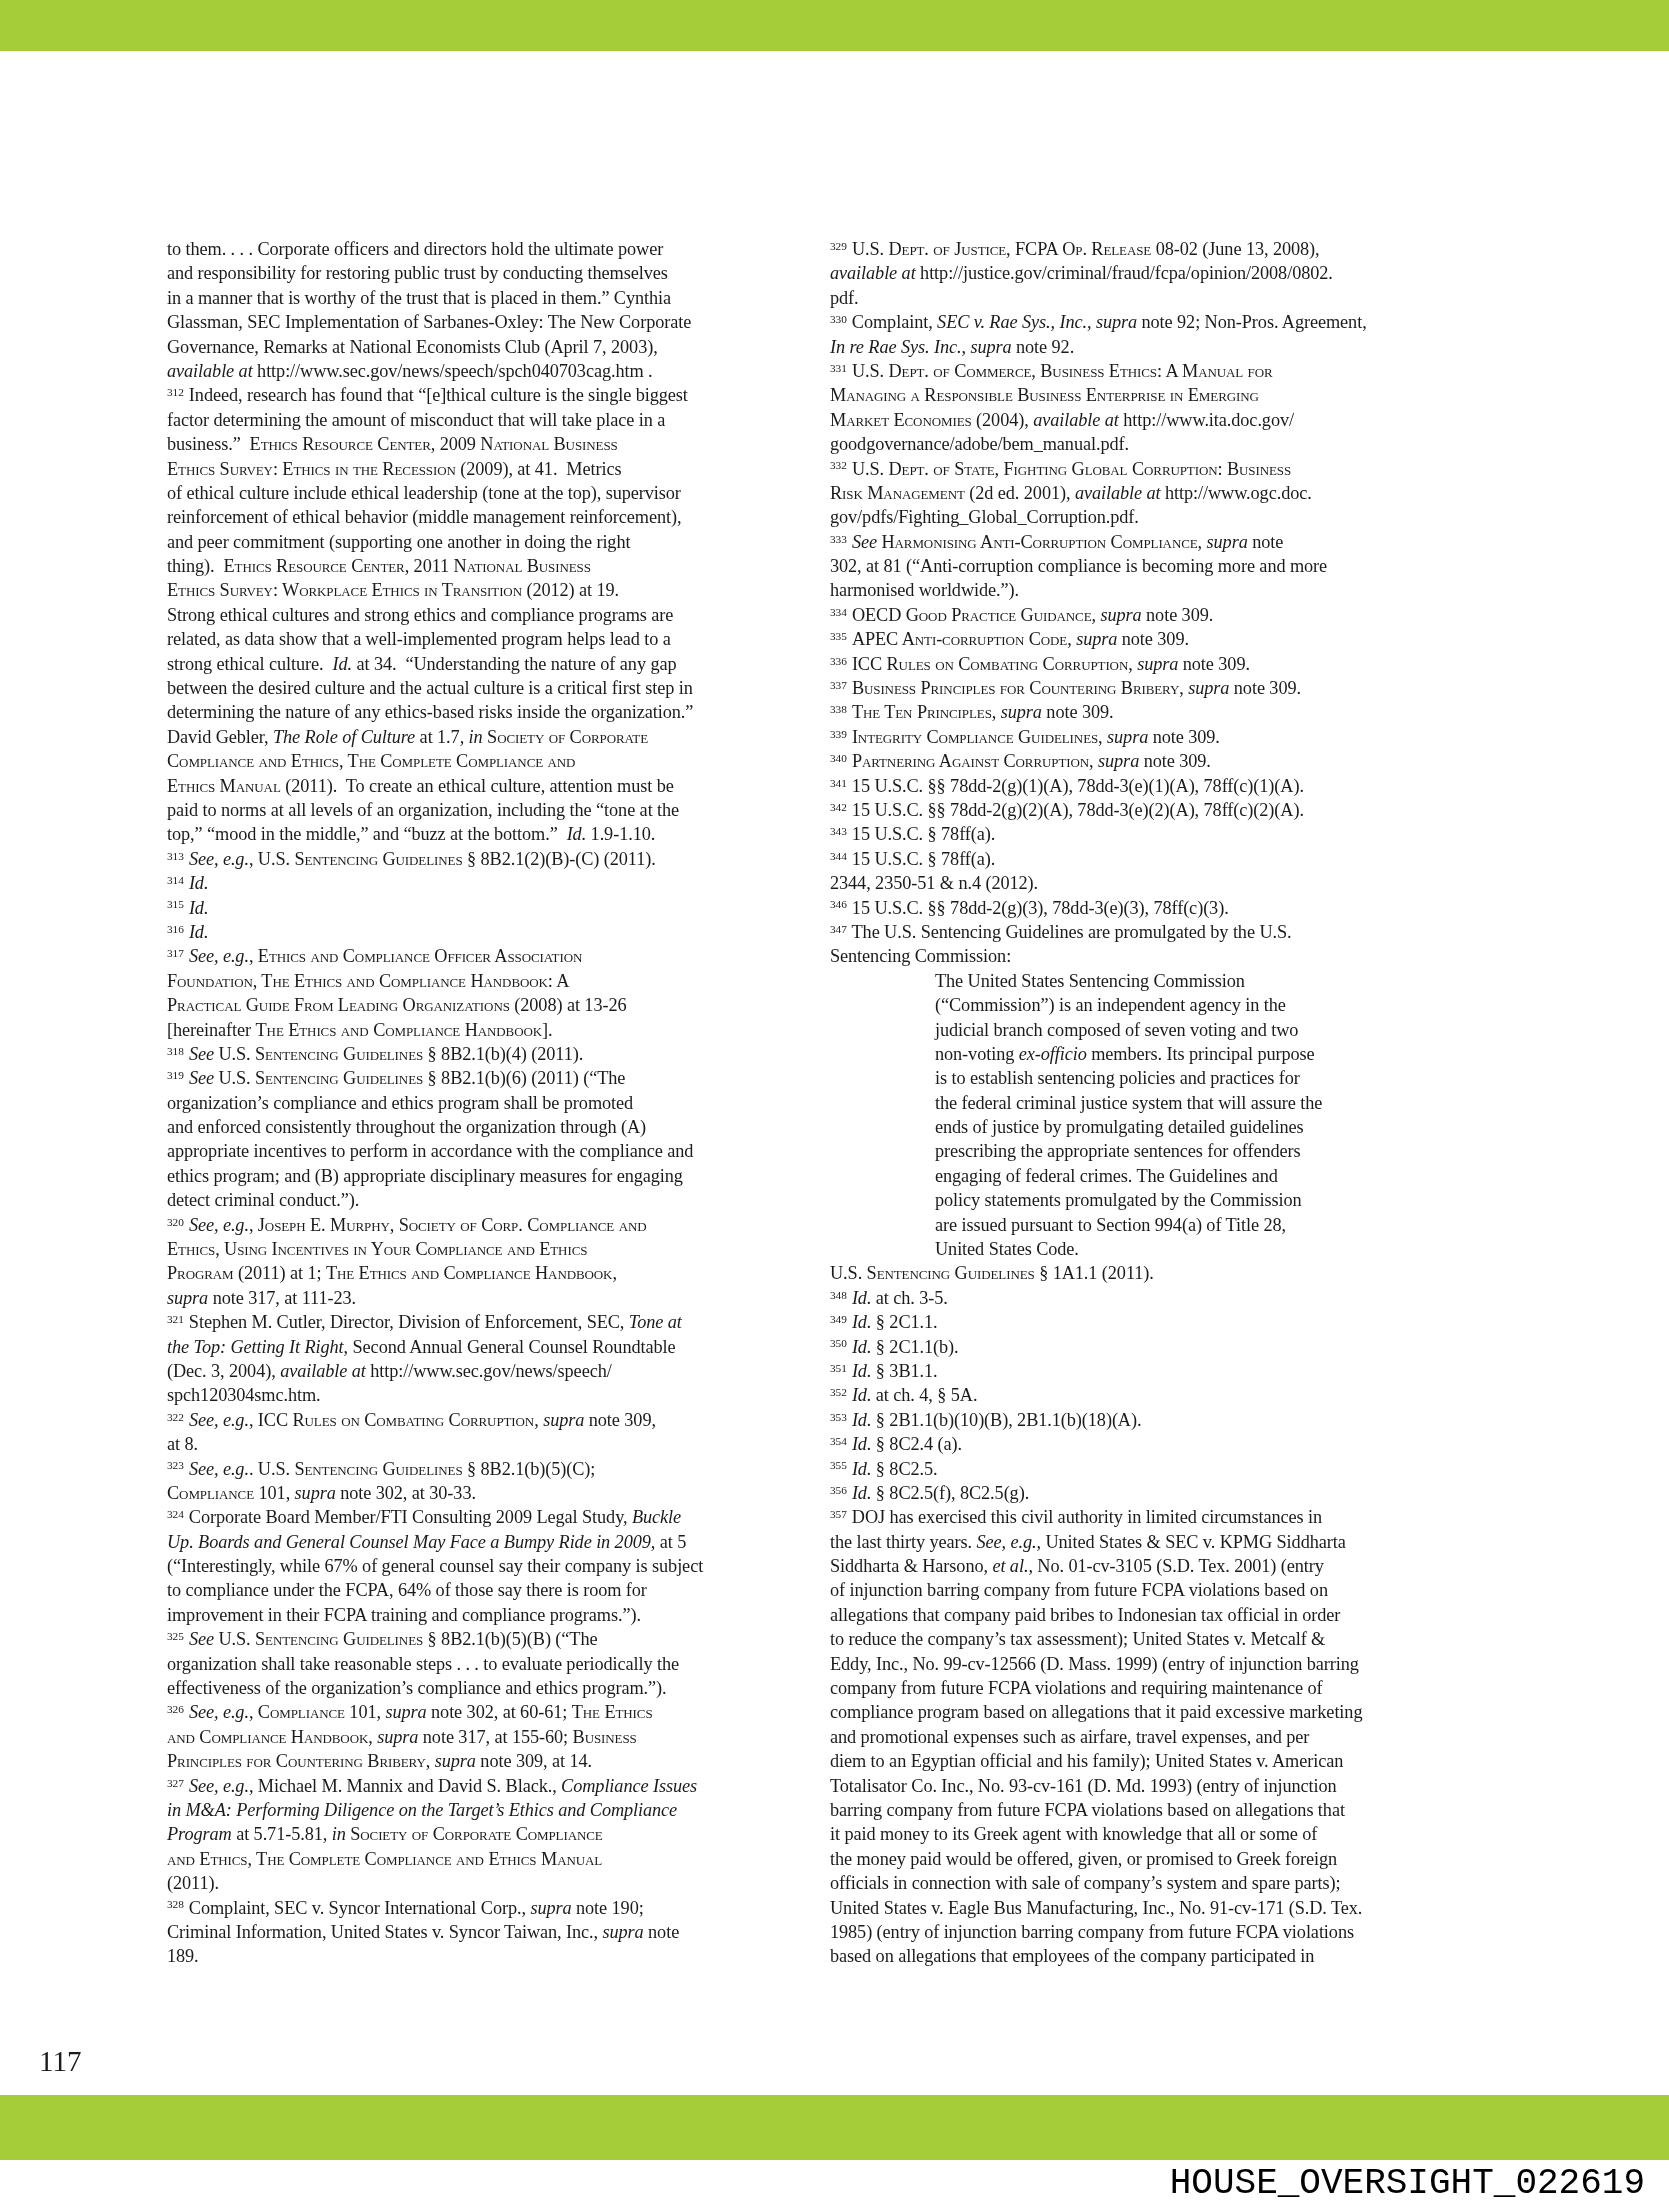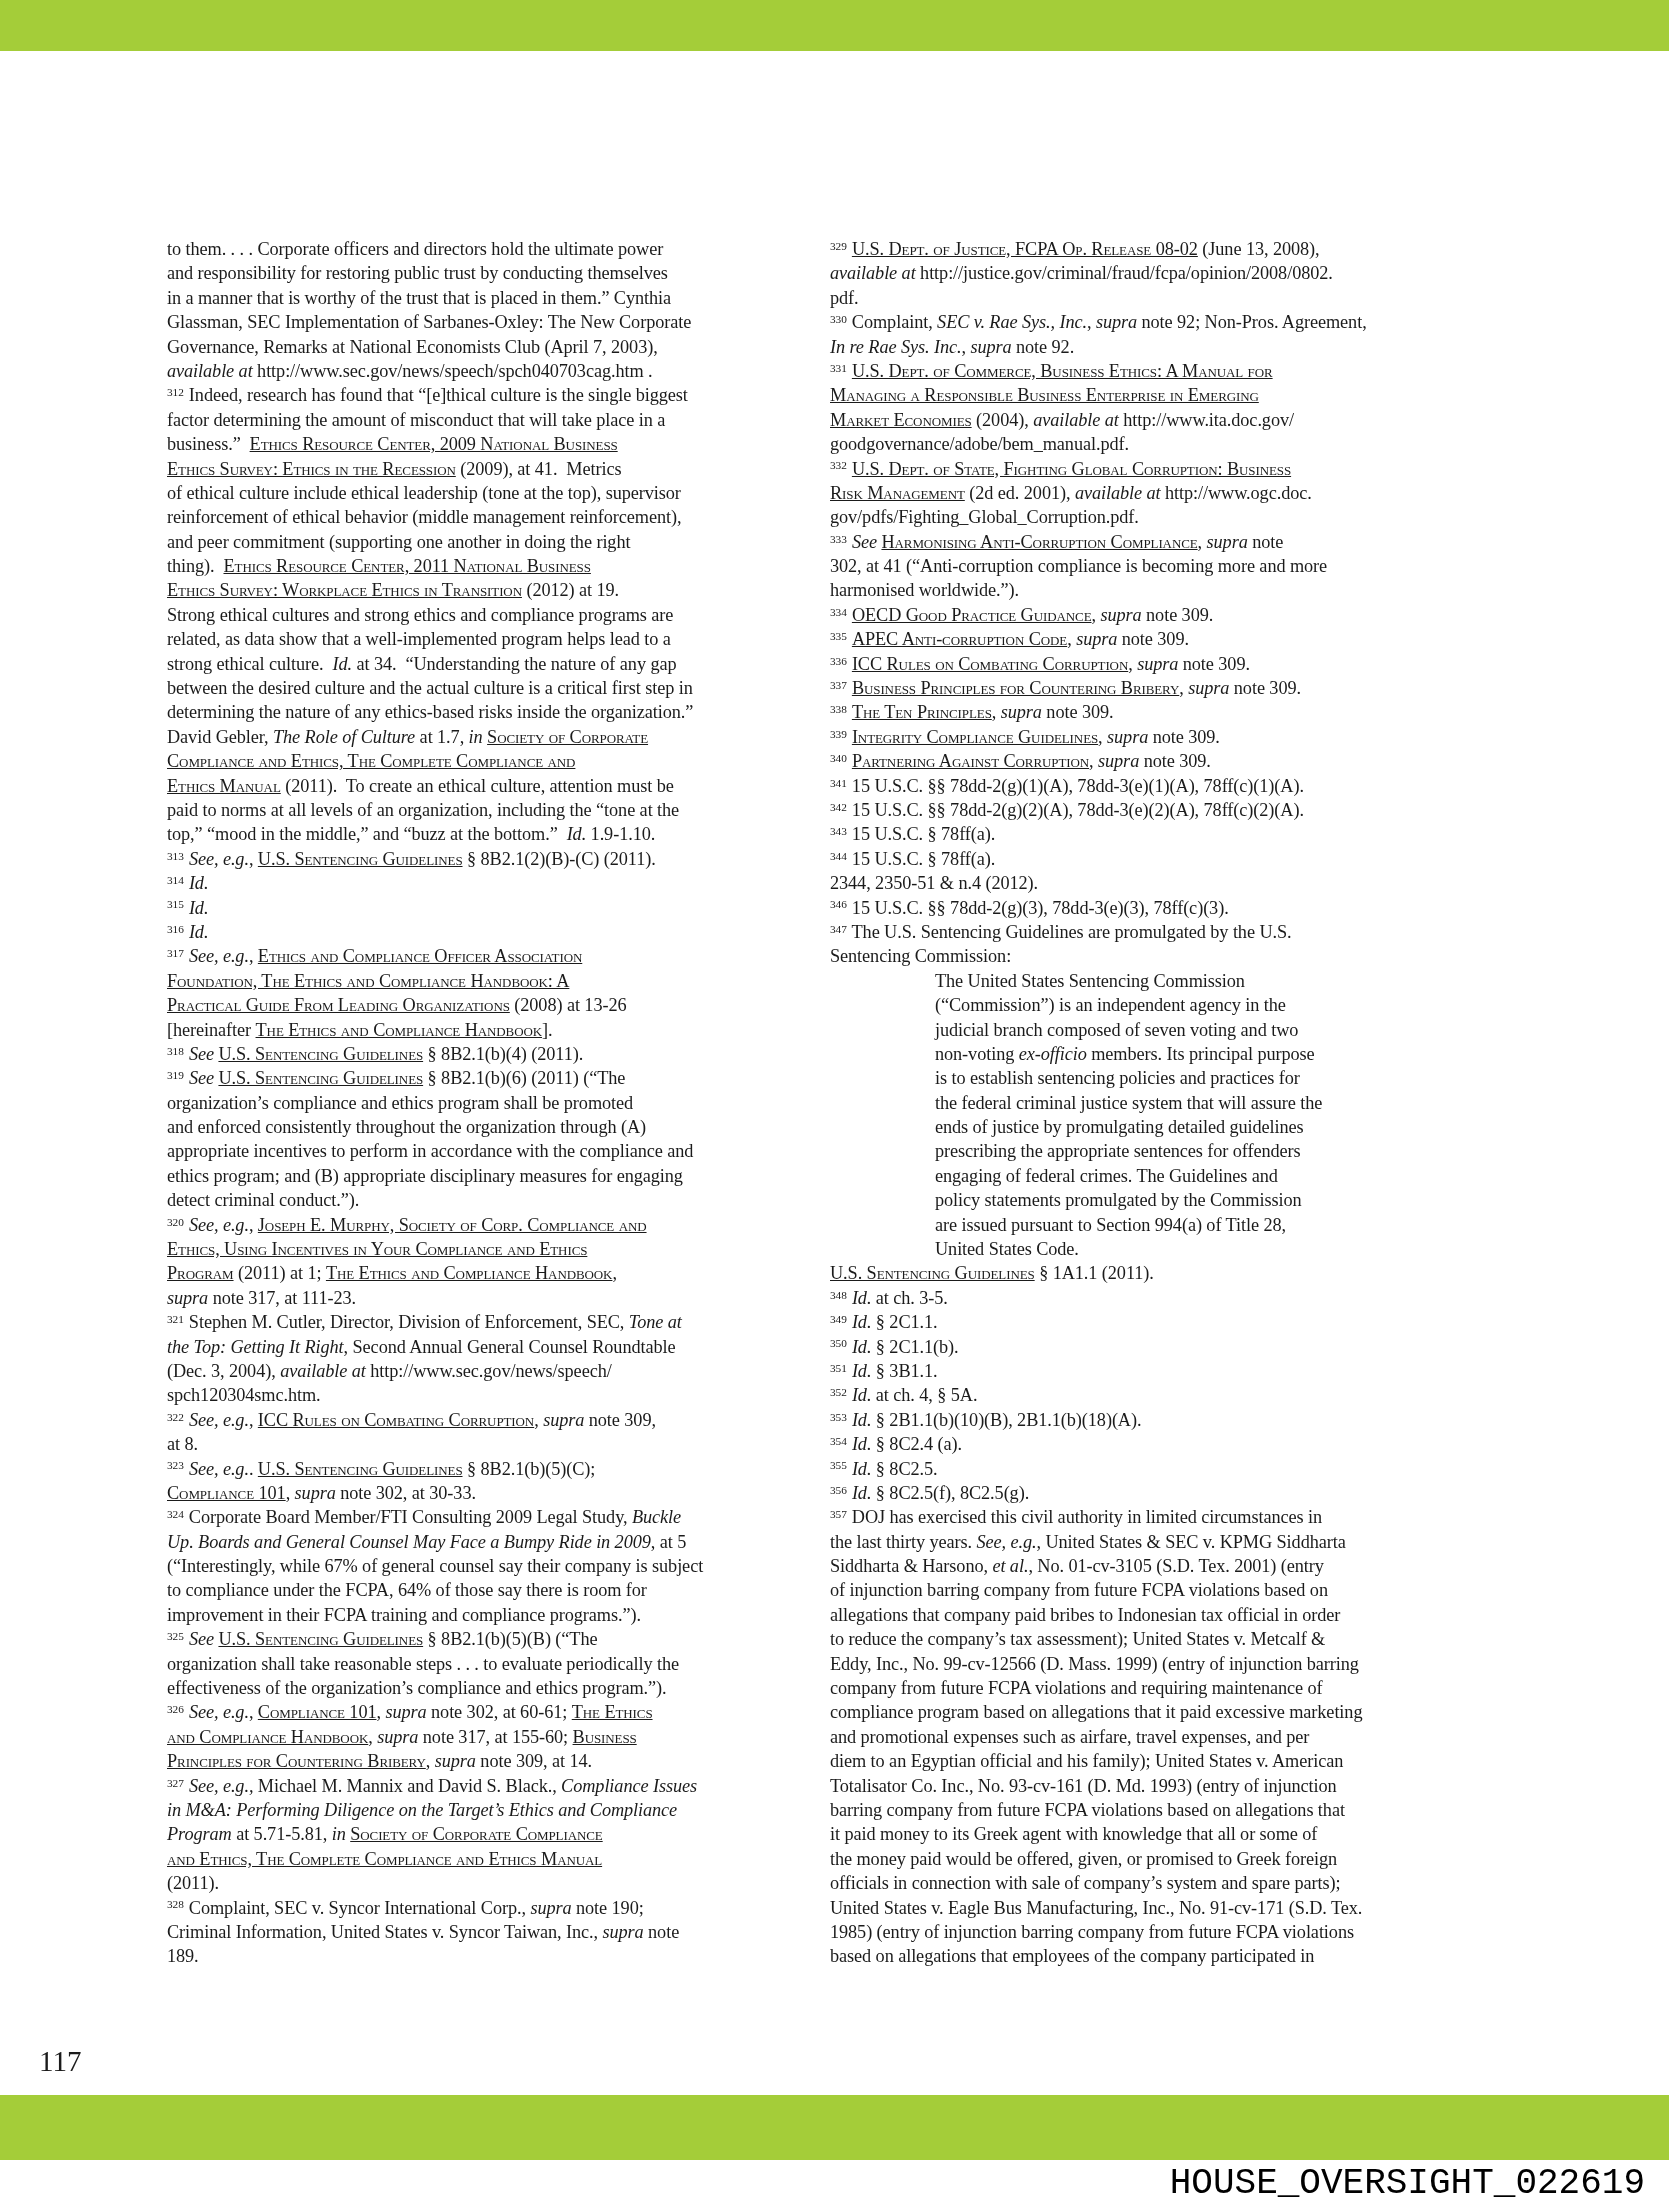--- a/index.html
+++ b/index.html
@@ -7,21 +7,21 @@
        font-family:"Liberation Serif","DejaVu Serif",serif;color:#1b1b1b;}
   .bar{position:absolute;left:0;width:1669px;}
   #top-bar{top:0;height:51px;}
   #bottom-bar{top:2095px;height:65px;}
   .col{position:absolute;top:237px;font-size:18.3px;line-height:24.4px;letter-spacing:-0.1px;}
   #col-left{left:167px;width:661px;}
   #col-right{left:830px;width:661px;}
   .tl{white-space:pre;height:24.4px;}
   .tl.ind{padding-left:105px;}
   .i{font-style:italic;}
-  .sc{font-variant:small-caps;text-decoration:underline;}
+  .sc{font-variant:small-caps;}
   .sup{font-size:0.62em;position:relative;top:-0.45em;padding-right:0.7px;}
   #page-number{position:absolute;left:39px;top:2046px;font-size:29px;line-height:31px;}
   #footer-stamp{position:absolute;right:24px;top:2163px;
        font-family:Liberation Mono, monospace;font-size:36px;color:#000;text-align:center;}
 </style>
 </head>
 <body>
 
 <div id="top-bar" class="bar" style="background: rgb(164, 205, 57);"></div>
 
@@ -105,21 +105,21 @@
     <div class="tl"><span class="sup">330</span><span> Complaint, </span><span class="i">SEC v. Rae Sys., Inc.</span><span>, </span><span class="i">supra</span><span> note 92; Non-Pros. Agreement,</span></div>
     <div class="tl"><span class="i">In re Rae Sys. Inc.</span><span>, </span><span class="i">supra</span><span> note 92.</span></div>
     <div class="tl"><span class="sup">331</span><span> </span><span class="sc">U.S. Dept. of Commerce, Business Ethics: A Manual for</span></div>
     <div class="tl"><span class="sc">Managing a Responsible Business Enterprise in Emerging</span></div>
     <div class="tl"><span class="sc">Market Economies</span><span> (2004), </span><span class="i">available at</span><span> http://www.ita.doc.gov/</span></div>
     <div class="tl"><span>goodgovernance/adobe/bem_manual.pdf.</span></div>
     <div class="tl"><span class="sup">332</span><span> </span><span class="sc">U.S. Dept. of State, Fighting Global Corruption: Business</span></div>
     <div class="tl"><span class="sc">Risk Management</span><span> (2d ed. 2001), </span><span class="i">available at</span><span> http://www.ogc.doc.</span></div>
     <div class="tl"><span>gov/pdfs/Fighting_Global_Corruption.pdf.</span></div>
     <div class="tl"><span class="sup">333</span><span> </span><span class="i">See</span><span> </span><span class="sc">Harmonising Anti-Corruption Compliance</span><span>, </span><span class="i">supra</span><span> note</span></div>
-    <div class="tl"><span>302, at 41 (“Anti-corruption compliance is becoming more and more</span></div>
+    <div class="tl"><span>302, at 81 (“Anti-corruption compliance is becoming more and more</span></div>
     <div class="tl"><span>harmonised worldwide.”).</span></div>
     <div class="tl"><span class="sup">334</span><span> </span><span class="sc">OECD Good Practice Guidance</span><span>, </span><span class="i">supra</span><span> note 309.</span></div>
     <div class="tl"><span class="sup">335</span><span> </span><span class="sc">APEC Anti-corruption Code</span><span>, </span><span class="i">supra</span><span> note 309.</span></div>
     <div class="tl"><span class="sup">336</span><span> </span><span class="sc">ICC Rules on Combating Corruption</span><span>, </span><span class="i">supra</span><span> note 309.</span></div>
     <div class="tl"><span class="sup">337</span><span> </span><span class="sc">Business Principles for Countering Bribery</span><span>, </span><span class="i">supra</span><span> note 309.</span></div>
     <div class="tl"><span class="sup">338</span><span> </span><span class="sc">The Ten Principles</span><span>, </span><span class="i">supra</span><span> note 309.</span></div>
     <div class="tl"><span class="sup">339</span><span> </span><span class="sc">Integrity Compliance Guidelines</span><span>, </span><span class="i">supra</span><span> note 309.</span></div>
     <div class="tl"><span class="sup">340</span><span> </span><span class="sc">Partnering Against Corruption</span><span>, </span><span class="i">supra</span><span> note 309.</span></div>
     <div class="tl"><span class="sup">341</span><span> 15 U.S.C. §§ 78dd-2(g)(1)(A), 78dd-3(e)(1)(A), 78ff(c)(1)(A).</span></div>
     <div class="tl"><span class="sup">342</span><span> 15 U.S.C. §§ 78dd-2(g)(2)(A), 78dd-3(e)(2)(A), 78ff(c)(2)(A).</span></div>

